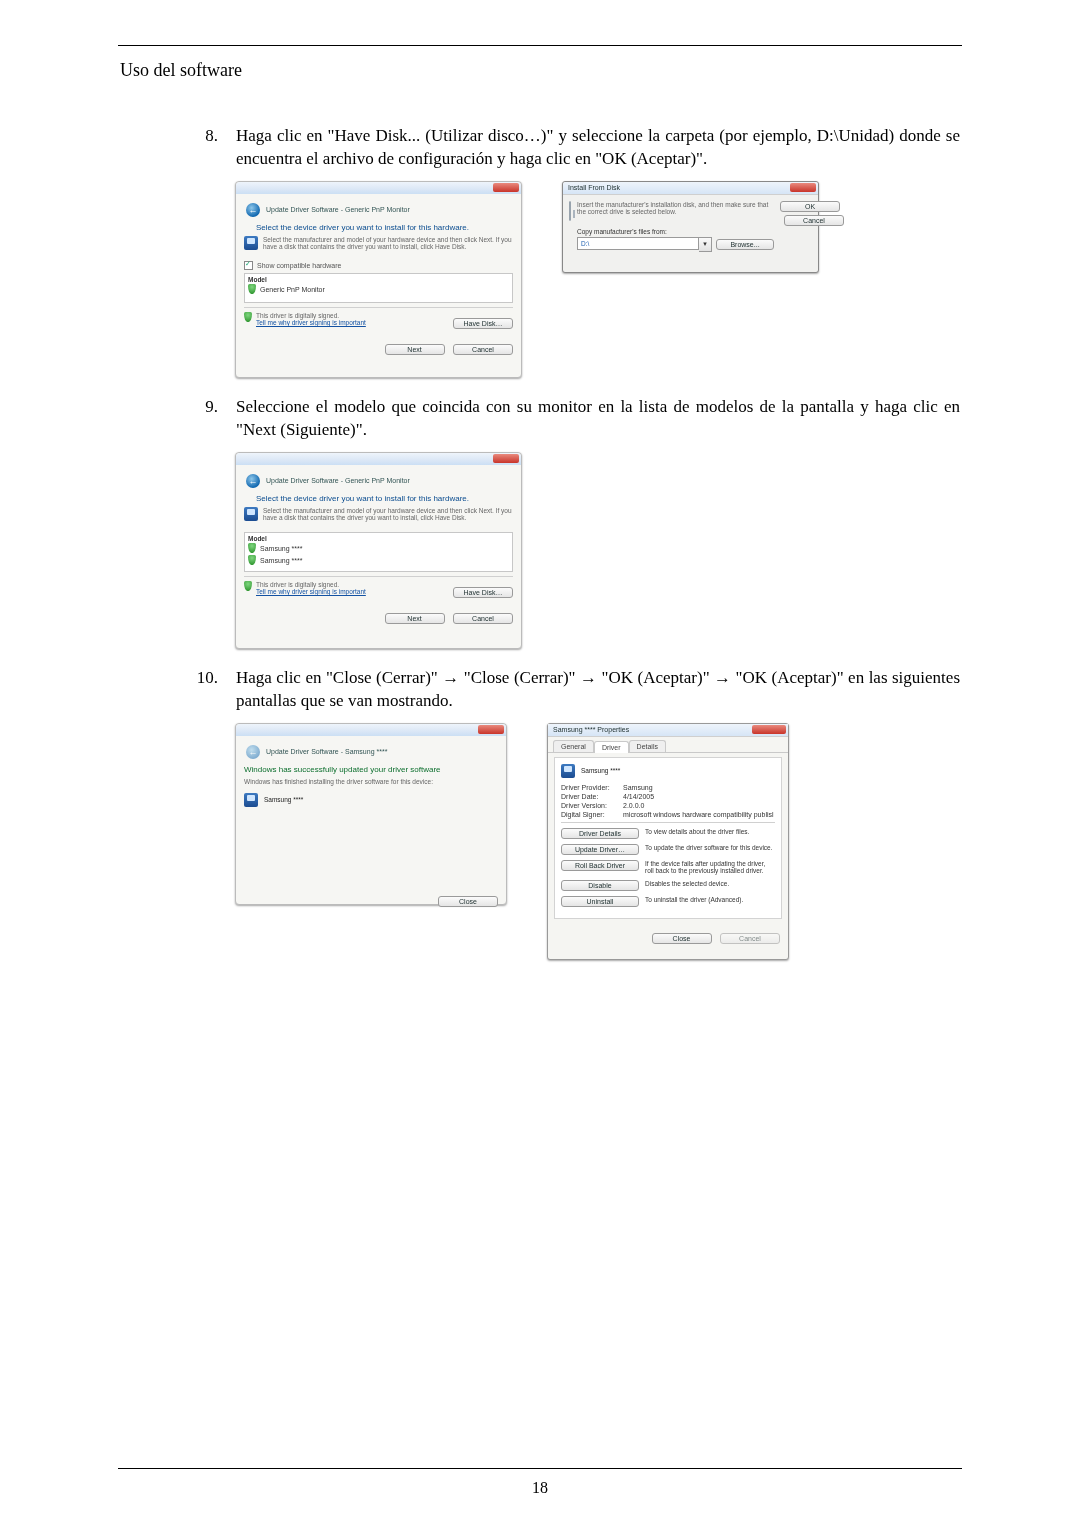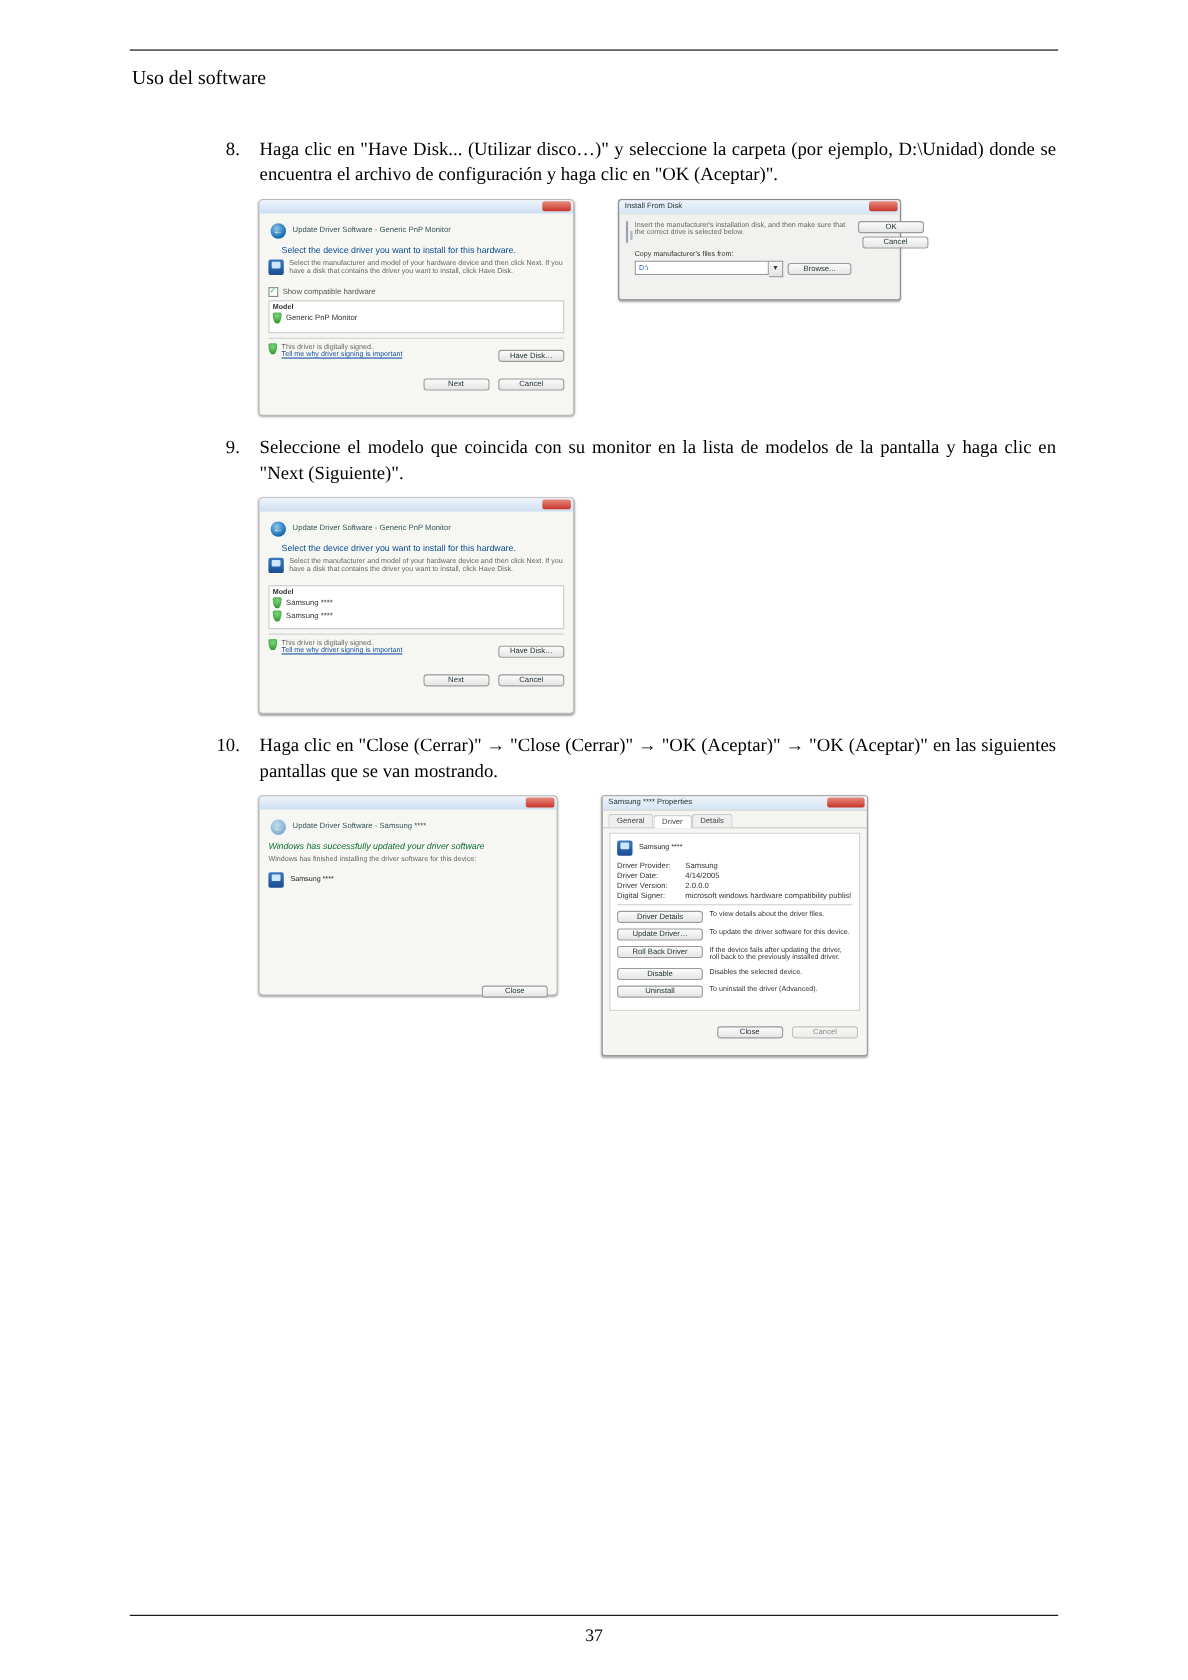--- a/index.html
+++ b/index.html
@@ -116,21 +116,20 @@
   }
   .bluetitle {
     color: #0a4c8f;
     font-size: 8px;
     margin: 2px 0 4px 12px;
   }
   .greentitle {
     color: #0d6f2e;
     font-size: 8px;
     margin: 2px 0 4px 0;
-    font-style: italic;
   }
   .tiny {
     font-size: 6.5px;
     color: #666;
     line-height: 1.15;
   }
   .link {
     color: #1352a3;
     text-decoration: underline;
     font-size: 6.5px;
@@ -598,14 +597,14 @@
             <span class="btn" style="opacity:0.55;">Cancel</span>
           </div>
         </div>
 
       </div>
     </div>
 
   </div>
 
   <div class="rule-bot"></div>
-  <div class="page-num">37</div>
+  <div class="page-num">18</div>
 </div>
 
 </body></html>

